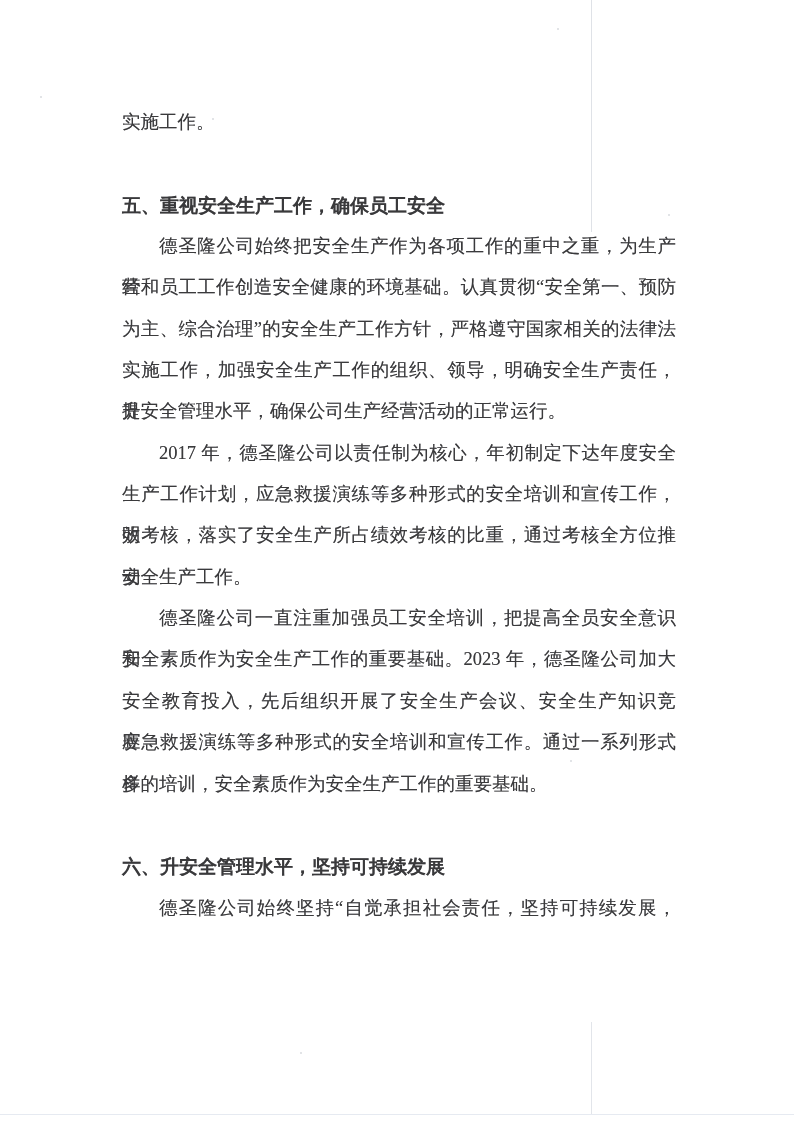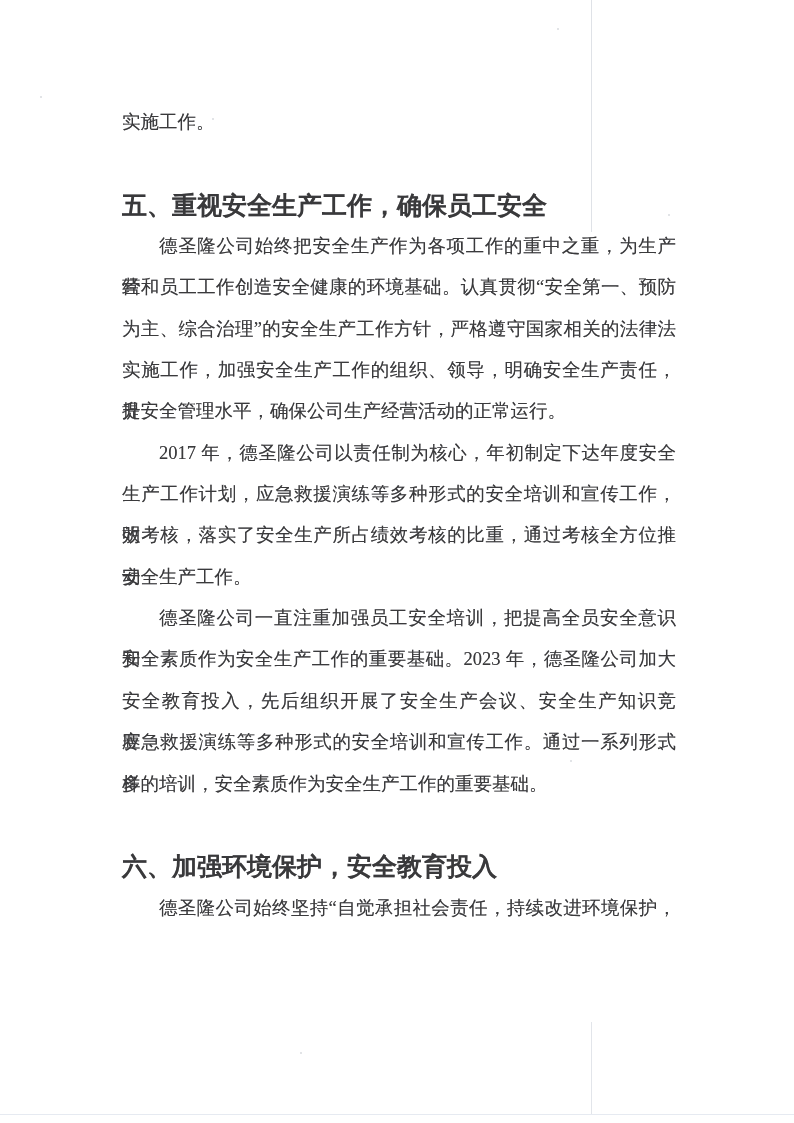--- a/index.html
+++ b/index.html
@@ -40,21 +40,21 @@
   }
   .line.plain {
     text-align: left;
     text-align-last: left;
   }
   .line.indent {
     text-indent: 37px;
   }
   .line.heading {
     font-weight: bold;
-    font-size: 25px;
+    font-size: 19px;
     color: #39393b;
     text-align: left;
     text-align-last: left;
   }
   .line.blank { }
   
   .scan-vline-top {
     position: absolute;
     left: 591px; top: 0;
     width: 1px; height: 232px;
@@ -111,16 +111,16 @@
       <div class="line justify indent">2017 年，德圣隆公司以责任制为核心，年初制定下达年度安全</div>
       <div class="line justify">生产工作计划，应急救援演练等多种形式的安全培训和宣传工作，明</div>
       <div class="line justify">效考核，落实了安全生产所占绩效考核的比重，通过考核全方位推动</div>
       <div class="line plain">安全生产工作。</div>
       <div class="line justify indent">德圣隆公司一直注重加强员工安全培训，把提高全员安全意识和</div>
       <div class="line justify">安全素质作为安全生产工作的重要基础。2023 年，德圣隆公司加大</div>
       <div class="line justify">安全教育投入，先后组织开展了安全生产会议、安全生产知识竞赛、</div>
       <div class="line justify">应急救援演练等多种形式的安全培训和宣传工作。通过一系列形式多</div>
       <div class="line plain">样的培训，安全素质作为安全生产工作的重要基础。</div>
       <div class="line blank">&nbsp;</div>
-      <div class="line heading">六、加强环境保护，安全教育投入</div>
-      <div class="line justify indent">德圣隆公司始终坚持“自觉承担社会责任，持续改进环境保护，</div>
+      <div class="line heading">六、升安全管理水平，坚持可持续发展</div>
+      <div class="line justify indent">德圣隆公司始终坚持“自觉承担社会责任，坚持可持续发展，</div>
     </div>
 </div>
 
 </body></html>

